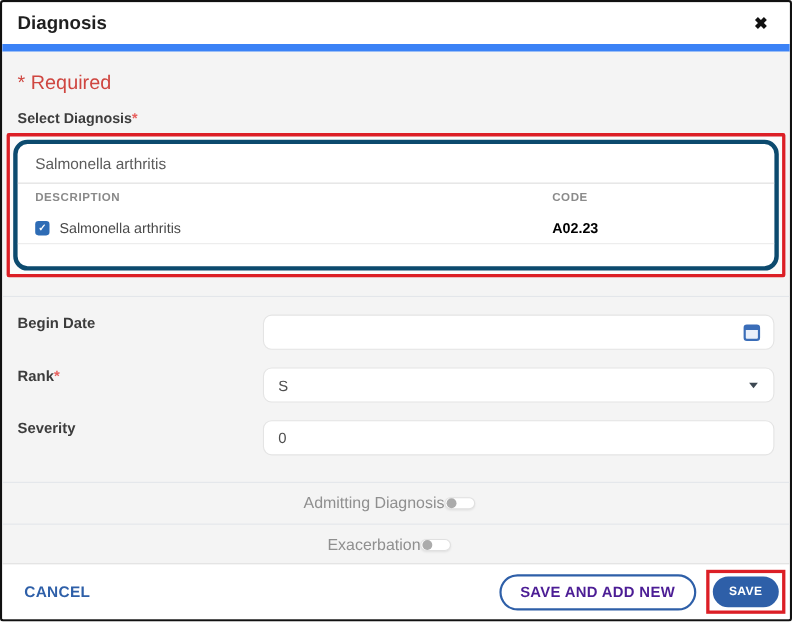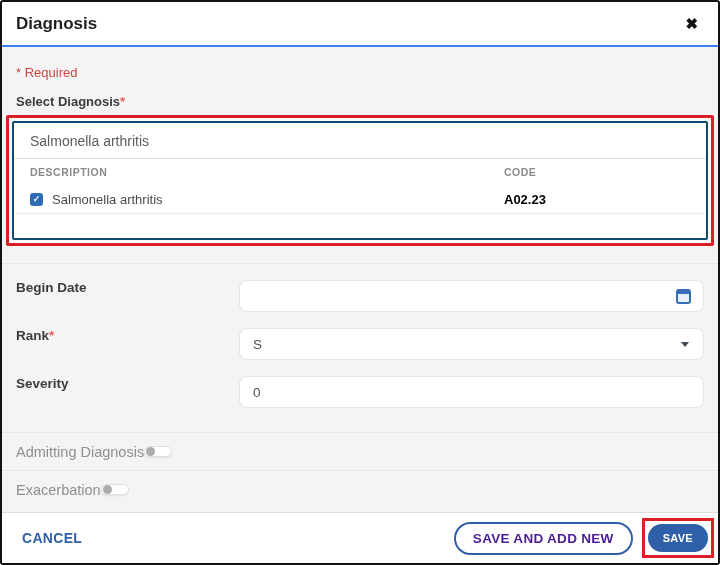--- a/index.html
+++ b/index.html
@@ -10,49 +10,49 @@
     border:2px solid #111;
     border-radius:3px;
     display:flex; flex-direction:column;
     overflow:hidden;
     background:#f4f4f4;
   }
 
   
   .header {
     height:45px; background:#fff; flex:0 0 45px;
-    border-bottom:2px solid #3b82f6;
+    border-bottom:7px solid #3b82f6;
     display:flex; align-items:center; justify-content:space-between;
     padding:0 16px 0 14px;
   }
   .title { font-size:17px; font-weight:700; color:#1f1f1f; }
   .close-btn {
     background:none; border:none; cursor:pointer;
     font-size:15px; font-weight:700; color:#111; line-height:1;
     padding:4px;
   }
 
   
   .body { flex:1 1 auto; background:#f4f4f4; padding-top:18px; overflow:hidden; }
   .pad { padding-left:14px; padding-right:14px; }
 
-  .required-note { font-size:13px; color:#cf4640; margin-bottom:14px; }
+  .required-note { font-size:18px; color:#cf4640; margin-bottom:14px; }
   .select-label { font-size:13px; font-weight:700; color:#3c3c3c; margin-bottom:6px; }
   .red-star { color:#e8605e; font-weight:700; }
 
   .red-box {
     margin:0 4px 17px 4px;
     border:3px solid #dc1f26;
     border-radius:2px;
     background:#fbfbfb;
     height:131px;
     padding:3px;
   }
   .results-panel {
-    background:#fff; border:2px solid #0c4a6e; border-radius:2px;
+    background:#fff; border:4px solid #0c4a6e; border-radius:13px;
     height:100%; overflow:hidden;
   }
   .search-row { border-bottom:1px solid #ddd; padding:0 16px; height:36px; display:flex; align-items:center; }
   .search-input {
     width:100%; border:none; outline:none; background:transparent;
     font-family:"Liberation Sans", sans-serif;
     font-size:14px; color:#5c5c5c;
   }
   .results-grid-row { display:grid; grid-template-columns:1fr 186px; align-items:center; padding:0 16px; }
   .results-header { height:26px; }
@@ -96,21 +96,21 @@
     border:2px solid #3a6db8; border-radius:3px;
     background:#e9effa; cursor:pointer;
   }
   .cal-icon::before {
     content:""; position:absolute; top:-1px; left:-1px; right:-1px;
     height:4px; background:#3a6db8; border-radius:1px 1px 0 0;
   }
 
   .section-gap { margin-top:24px; }
   .toggle-row {
-    height:37px; display:flex; align-items:center; justify-content:flex-start;
+    height:37px; display:flex; align-items:center; justify-content:center;
     padding:0 26px 0 14px;
   }
   .toggle-label { font-size:14.5px; color:#8f8f8f; }
   .toggle {
     width:28px; height:11px; background:#fff;
     border:1px solid #e0e0e0; border-radius:999px;
     position:relative; cursor:pointer;
     box-shadow:0 1px 2px rgba(0,0,0,.08);
   }
   .toggle::after {

